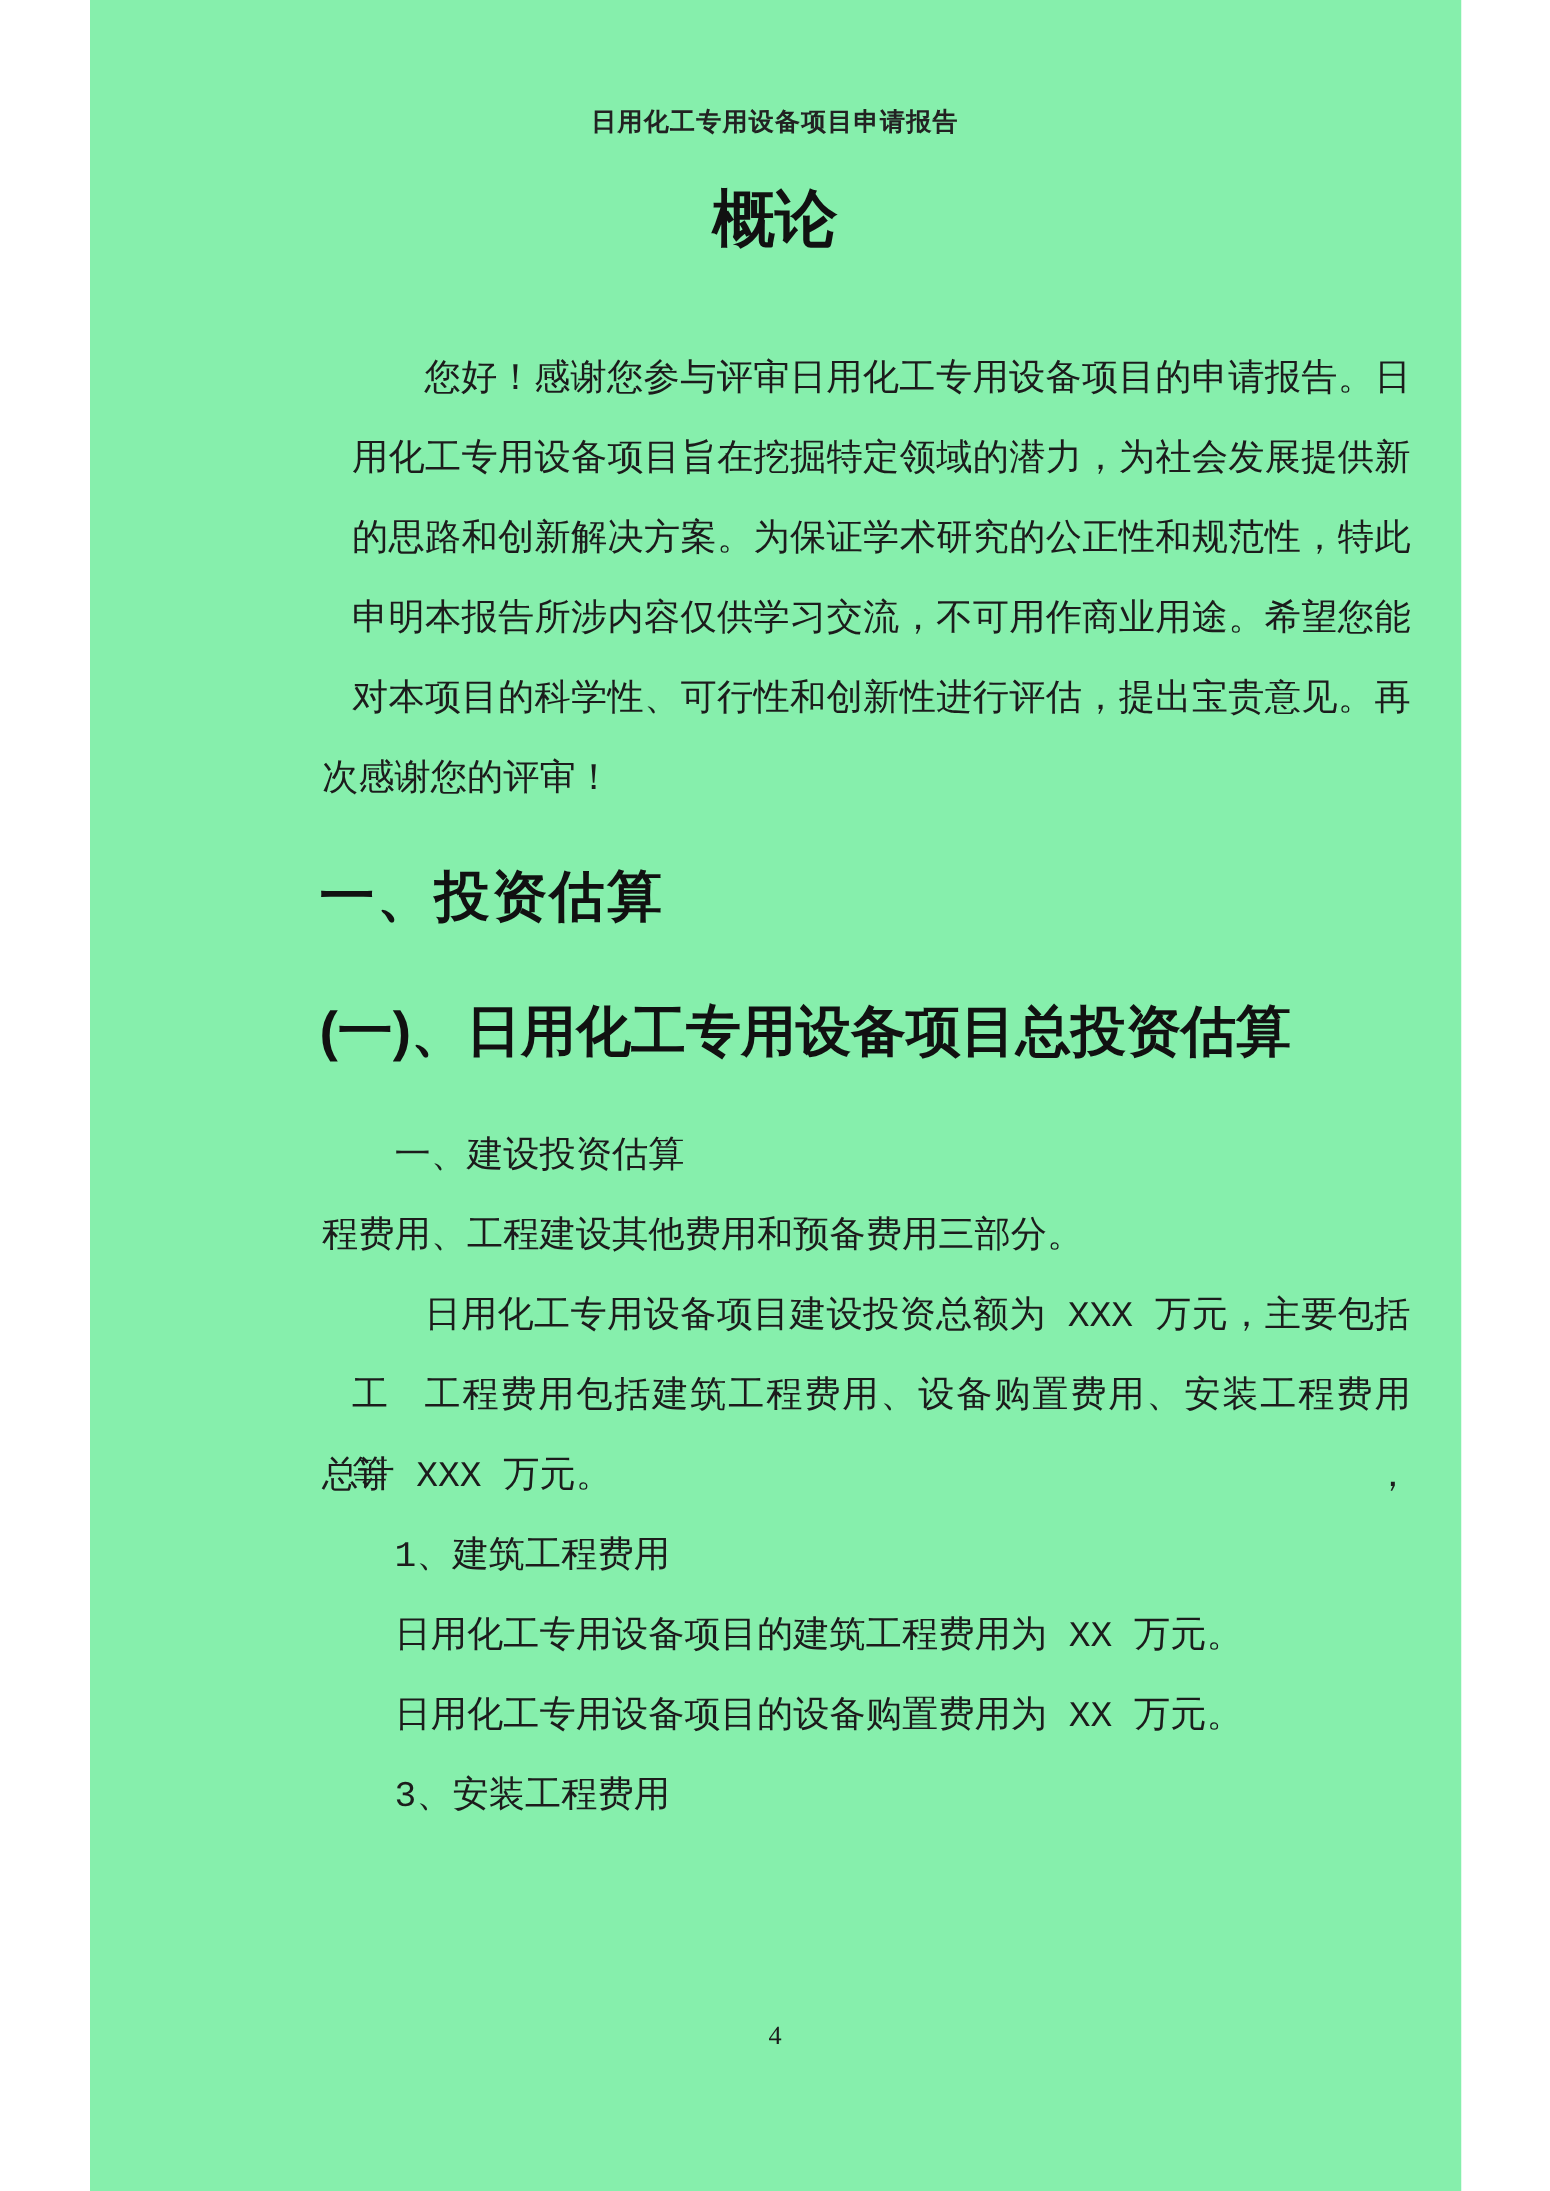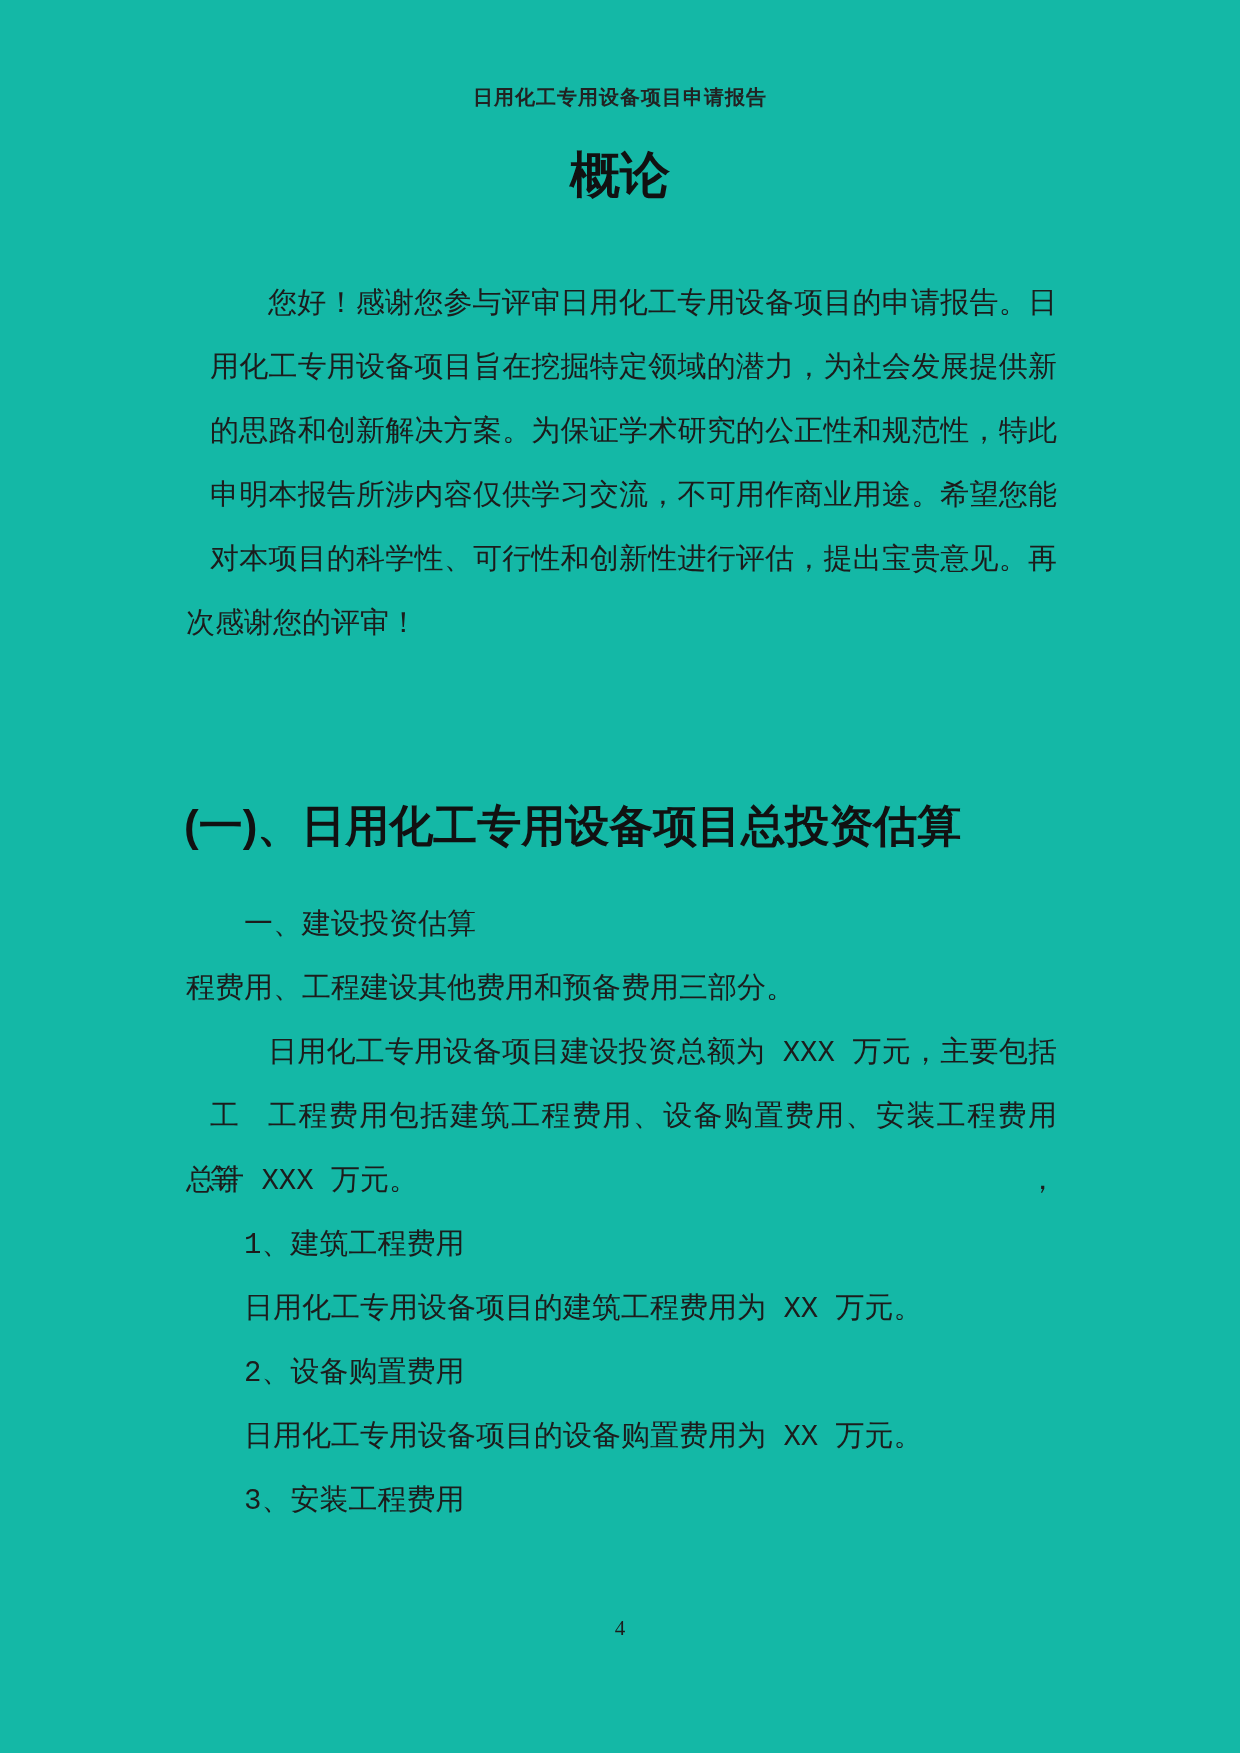--- a/index.html
+++ b/index.html
@@ -1,21 +1,21 @@
 <!DOCTYPE html>
 <html><head>
 <meta charset="utf-8">
 <style>
   html, body { margin: 0; padding: 0; background: #ffffff; }
   .page {
     position: relative;
-    width: 1240px;
+    width: 1097px;
     height: 1753px;
     margin: 0 auto;
-    background: #14b8a6;
+    background: #86efac;
     color: #1c1c1c;
     font-family: "Liberation Serif", "DejaVu Serif", serif;
     overflow: hidden;
   }
   .doc-header {
     position: absolute;
     top: 84px; left: 0; width: 100%;
     text-align: center;
     font-size: 20px;
     letter-spacing: 1px;
@@ -95,31 +95,31 @@
 
   <section class="intro">
     <div class="line ind jfull">您好！感谢您参与评审日用化工专用设备项目的申请报告。日</div>
     <div class="line jfull">用化工专用设备项目旨在挖掘特定领域的潜力，为社会发展提供新</div>
     <div class="line jfull">的思路和创新解决方案。为保证学术研究的公正性和规范性，特此</div>
     <div class="line jfull">申明本报告所涉内容仅供学习交流，不可用作商业用途。希望您能</div>
     <div class="line jfull">对本项目的科学性、可行性和创新性进行评估，提出宝贵意见。再</div>
     <div class="line">次感谢您的评审！</div>
   </section>
 
+  <h2 class="heading-1">一、投资估算</h2>
 
   <h3 class="heading-2">(一)、日用化工专用设备项目总投资估算</h3>
 
   <section class="body-text">
     <div class="line ind">一、建设投资估算</div>
     <div class="line">程费用、工程建设其他费用和预备费用三部分。</div>
     <div class="line ind jfull">日用化工专用设备项目建设投资总额为 XXX 万元，主要包括工</div>
     <div class="line ind jfull">工程费用包括建筑工程费用、设备购置费用、安装工程费用等，</div>
     <div class="line">总计 XXX 万元。</div>
     <div class="line ind">1、建筑工程费用</div>
     <div class="line ind">日用化工专用设备项目的建筑工程费用为 XX 万元。</div>
-    <div class="line ind">2、设备购置费用</div>
     <div class="line ind">日用化工专用设备项目的设备购置费用为 XX 万元。</div>
     <div class="line ind">3、安装工程费用</div>
   </section>
 
   <div class="page-number">4</div>
 
 </div>
 
 </body></html>

